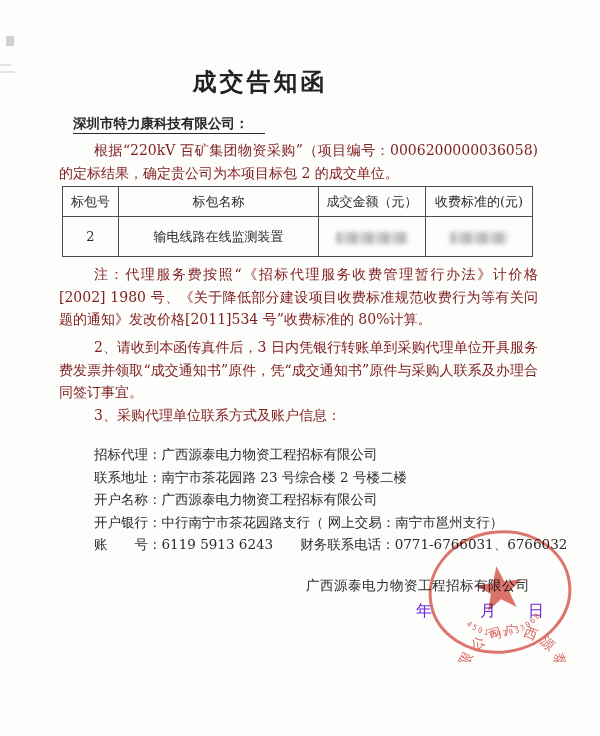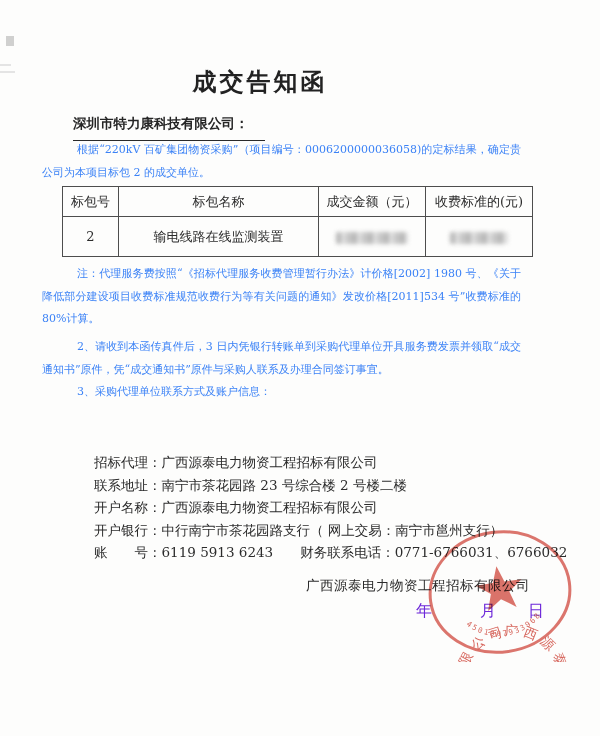--- a/index.html
+++ b/index.html
@@ -15,34 +15,34 @@
     position:absolute;top:66px;left:0;width:520px;
     text-align:center;font-size:24px;font-weight:bold;
     letter-spacing:3px;color:#222;
   }
   .addressee{
     position:absolute;top:115px;left:73px;
     font-size:13.5px;font-weight:bold;color:#252525;
   }
   .addressee span{
     display:inline-block;border-bottom:1.4px solid #2a2a2a;
-    padding-right:16px;padding-bottom:7px;text-align:right;
+    padding-right:16px;padding-bottom:0;text-align:right;
   }
   .para{
-    position:absolute;left:42px;width:479px;
-    font-size:11px;line-height:22.5px;
-    text-align:justify;text-indent:35px;color:#3b82f6;
+    position:absolute;left:59px;width:479px;
+    font-size:14px;line-height:22.5px;
+    text-align:justify;text-indent:35px;color:#7f1d1d;
   }
   .intro{top:139px;}
   .note{top:263px;}
   .items{top:336px;}
   .items p{margin:0;text-indent:35px;}
   .contact{
     position:absolute;top:443px;left:94px;width:460px;
-    font-size:13.5px;line-height:22.6px;color:#2b2b2b;margin-top:8px;
+    font-size:13.5px;line-height:22.6px;color:#2b2b2b;
   }
   .contact div{white-space:pre;}
   .doc-table{
     position:absolute;top:186px;left:62px;
     border-collapse:collapse;table-layout:fixed;
     font-size:13px;color:#2b2b2b;
   }
   .doc-table td{
     border:1px solid #4d4d4d;text-align:center;vertical-align:middle;
     padding:0;

